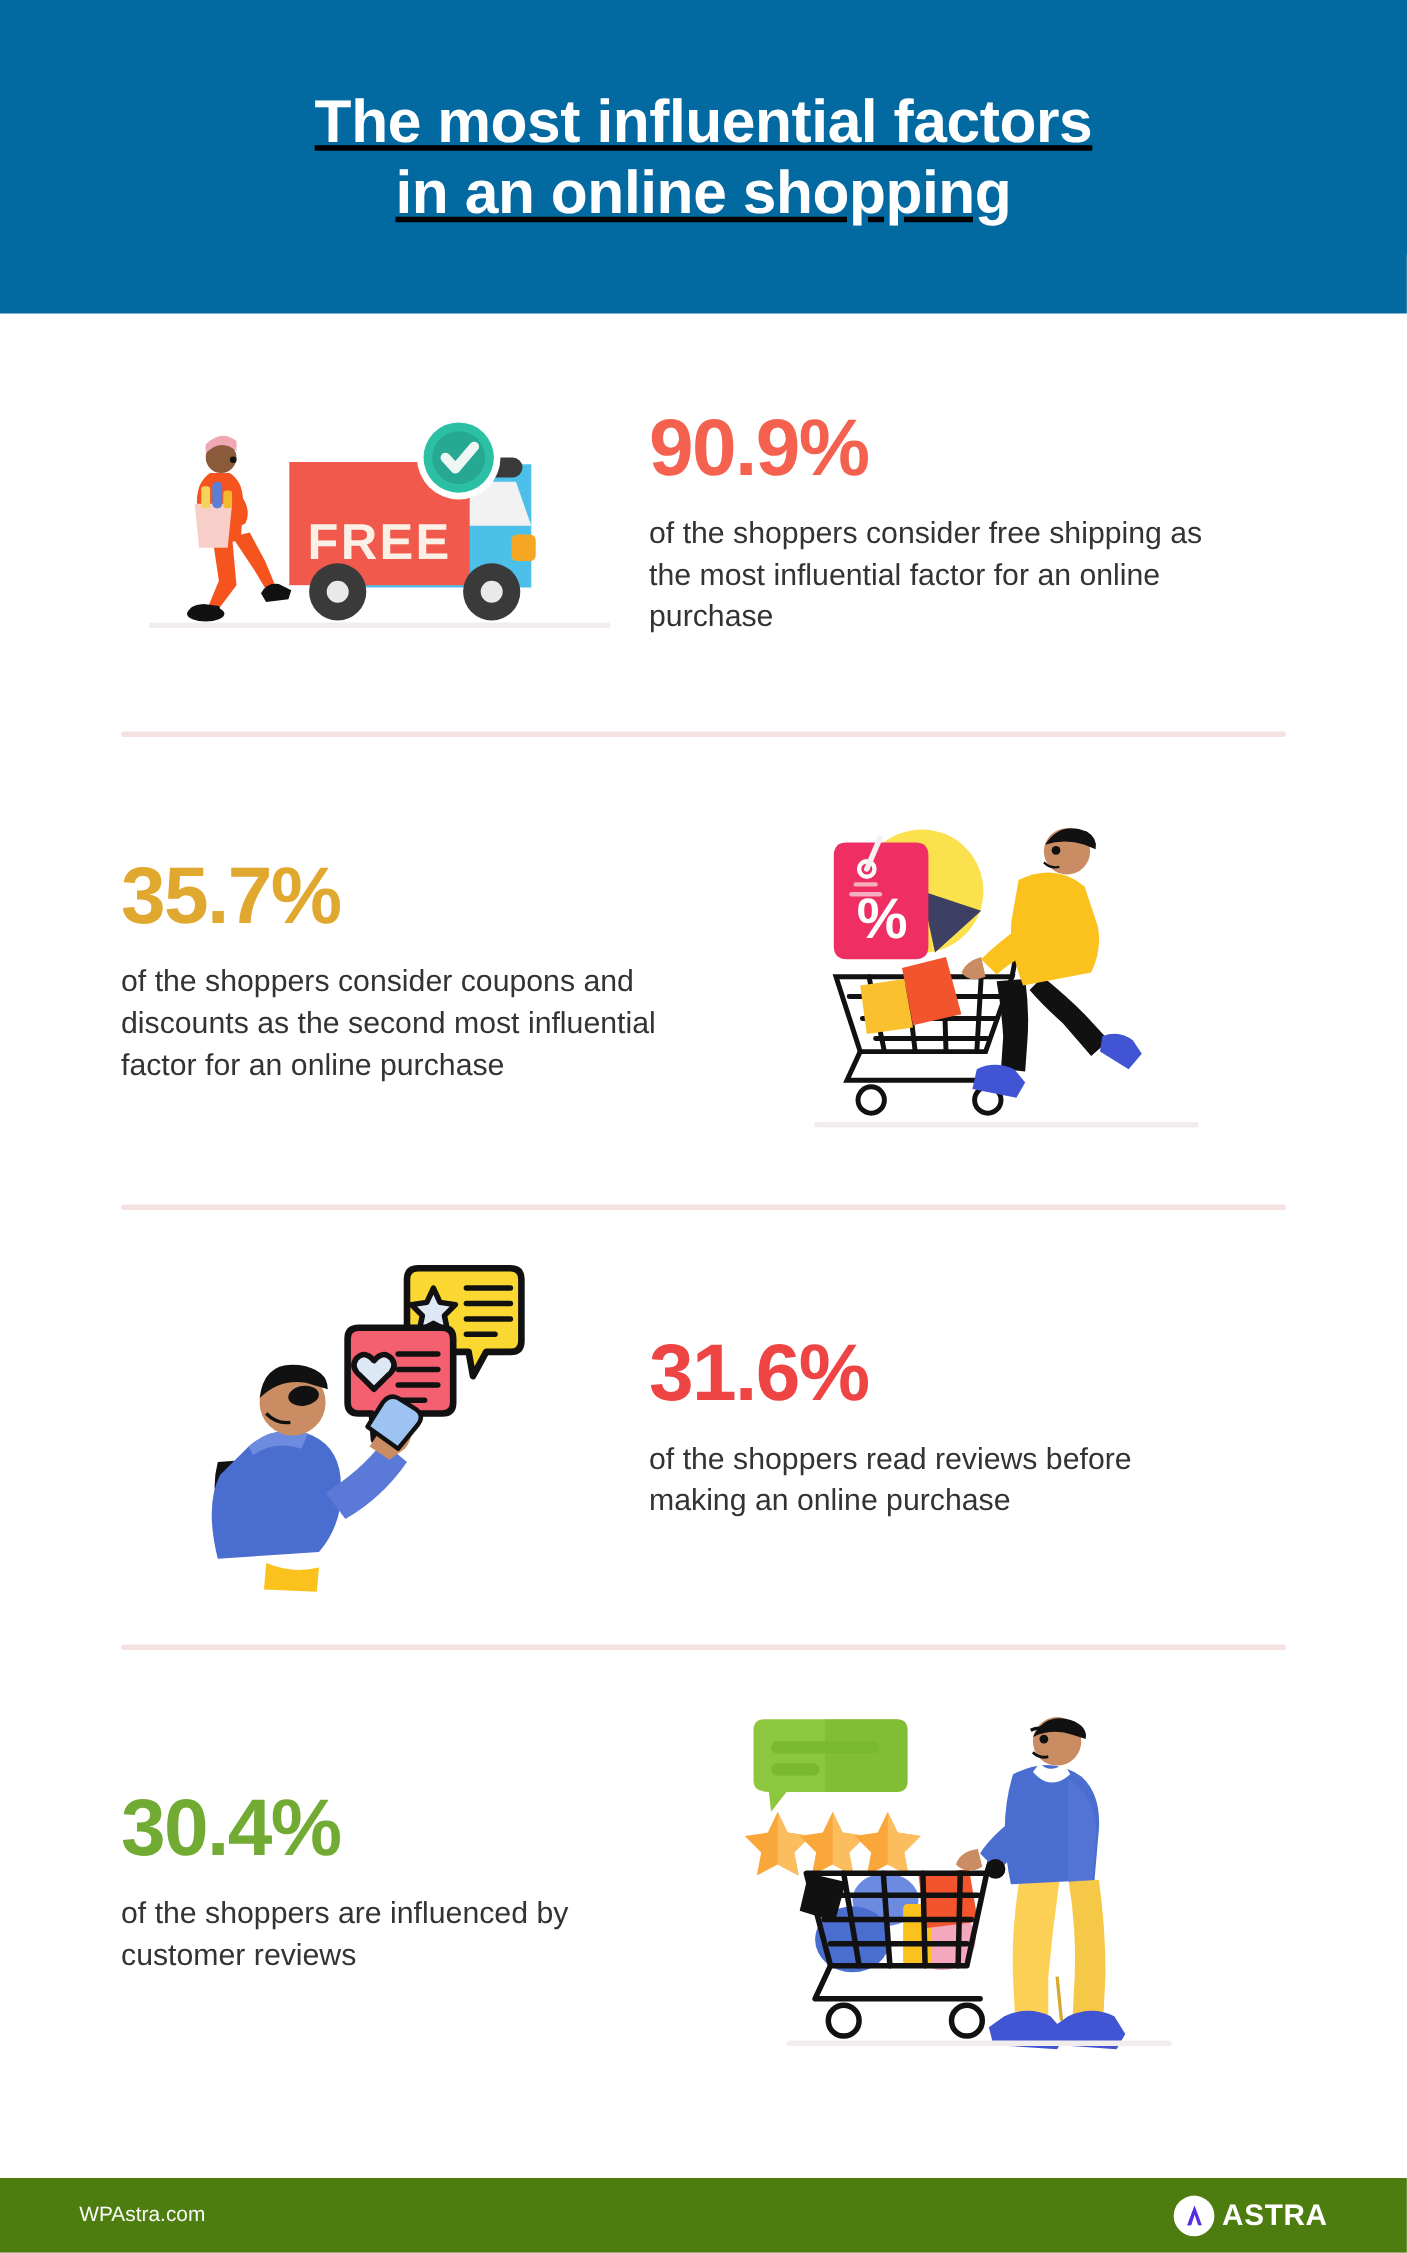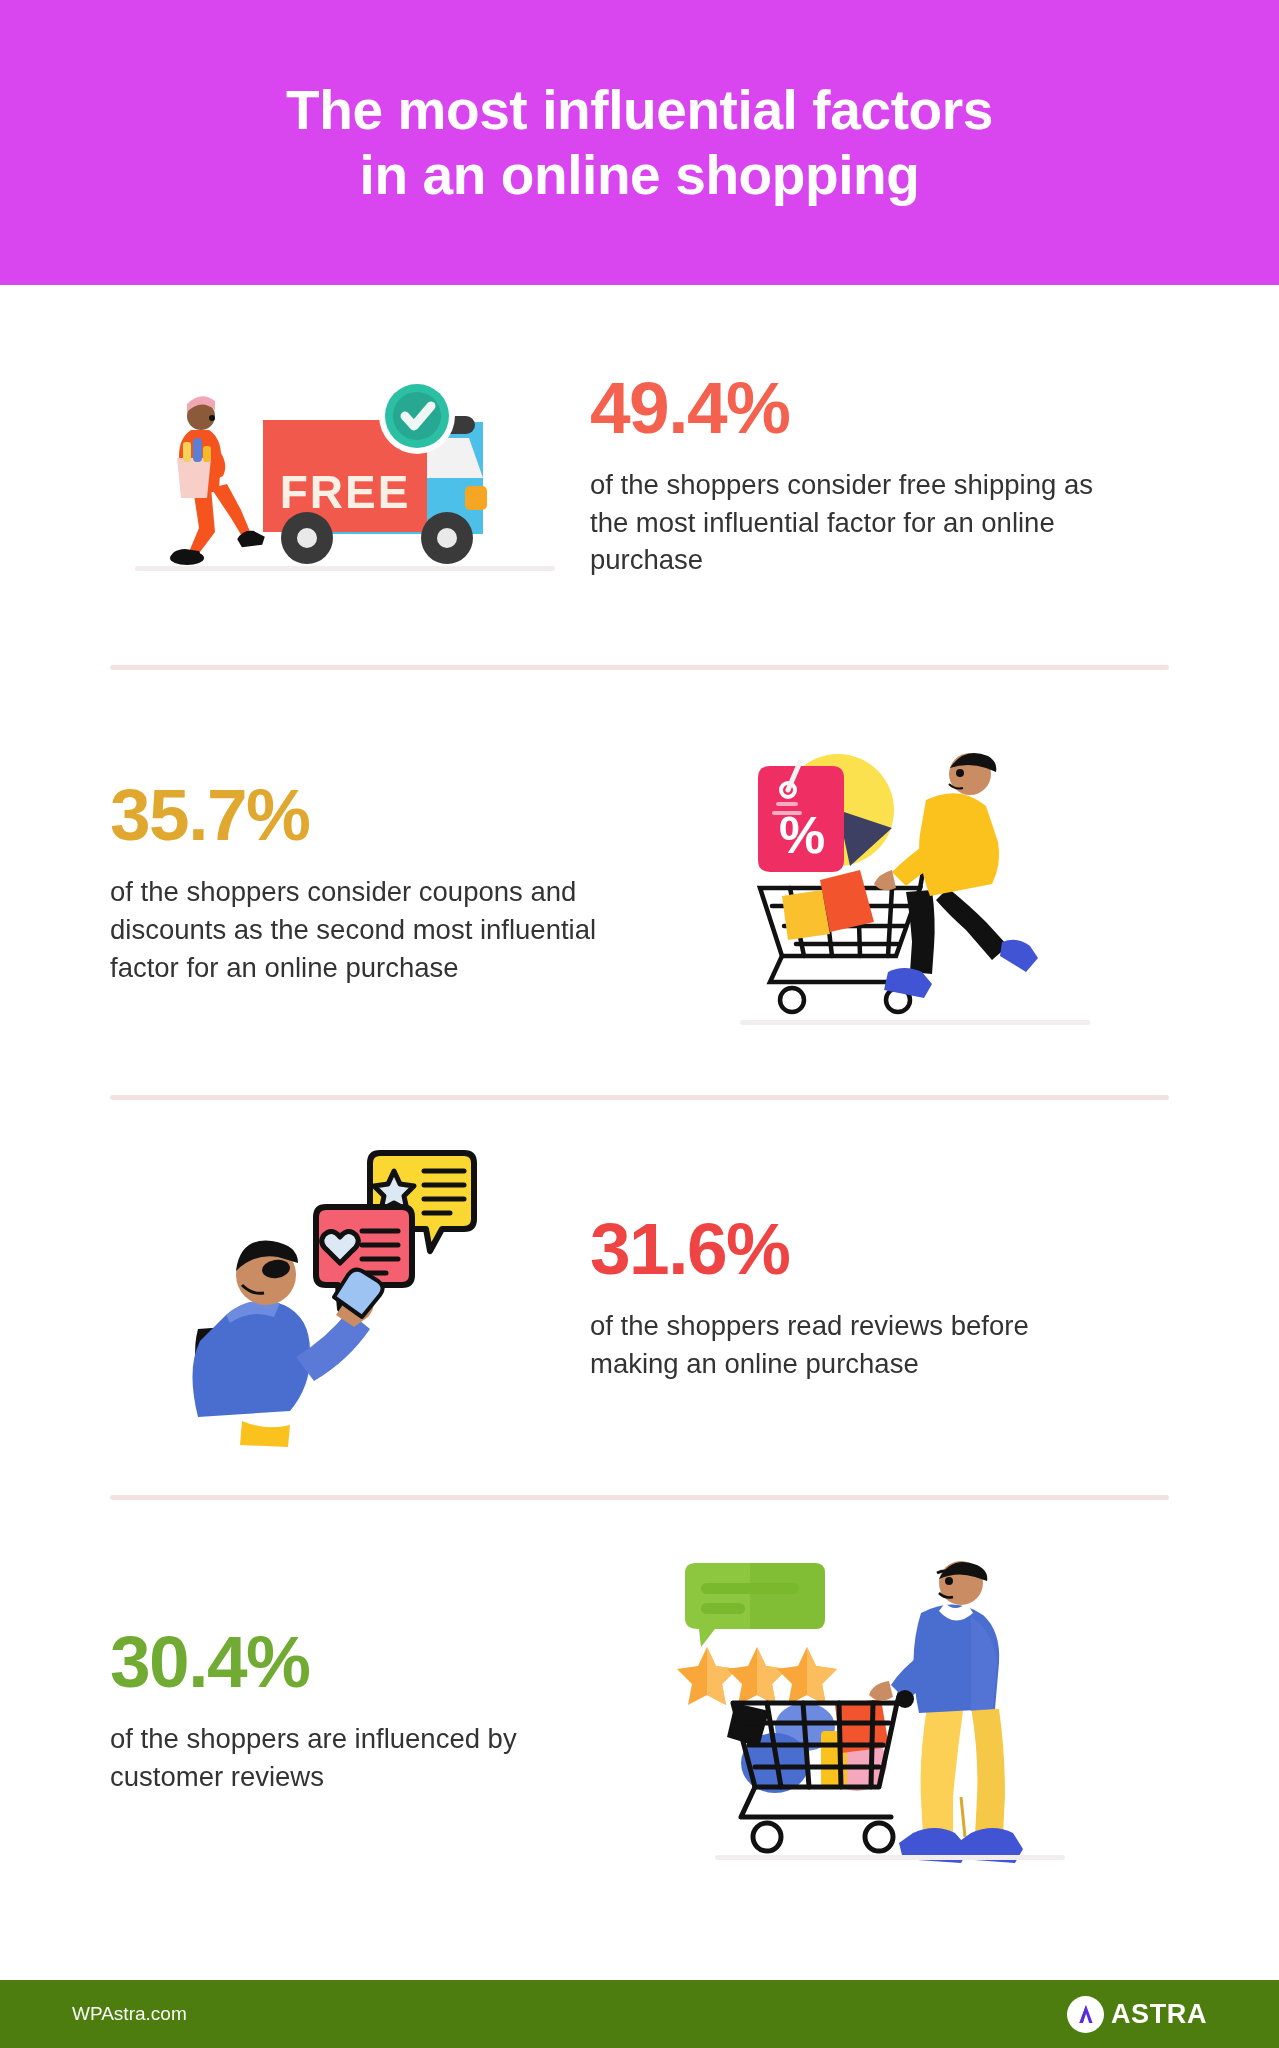--- a/index.html
+++ b/index.html
@@ -8,26 +8,27 @@
     background:#ffffff;
     font-family:"Liberation Sans", sans-serif;
     overflow:hidden;
     position:relative;
   }
 
   
   .header {
     width:100%;
     height:285px;
-    background:#d946ef;
+    background:#0369a1;
     display:flex;
     align-items:center;
     justify-content:center;
     box-sizing:border-box;
     padding:0 120px;
+    text-decoration:underline;
   }
   .header-title {
     color:#ffffff;
     font-size:55px;
     font-weight:bold;
     line-height:1.18;
     text-align:center;
     letter-spacing:-0.4px;
     white-space:pre-line;
   }
@@ -190,21 +191,21 @@
             <circle cx="282" cy="48" r="32" fill="#2bbfa4"></circle>
             <circle cx="282" cy="48" r="24" fill="#27a893"></circle>
             <path d="M270 48 l9 10 l17 -20" stroke="#eef7f3" stroke-width="9" fill="none" stroke-linecap="round" stroke-linejoin="round"></path>
           </g>
           <rect x="0" y="198" width="420" height="5" rx="2.5" fill="#f1edec"></rect>
         </svg>
       </div>
     </div>
 
     <div class="col-text">
-      <div class="stat-number" style="color:#f4624f;">49.4%</div>
+      <div class="stat-number" style="color:#f4624f;">90.9%</div>
       <div class="stat-desc">of the shoppers consider free shipping as the most influential factor for an online purchase</div>
     </div>
   </div>
 
   <div class="divider"></div>
 
   <div class="row text-left" style="height:425px;">
 
     <div class="col-text" style="flex:0 0 520px;">
       <div class="stat-number" style="color:#e0a82e;">35.7%</div>

